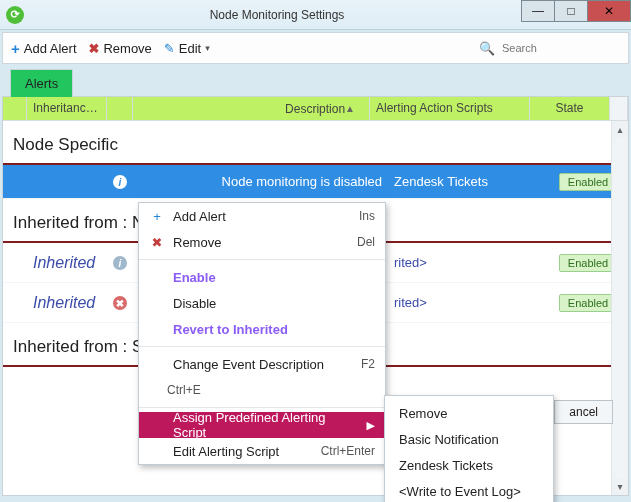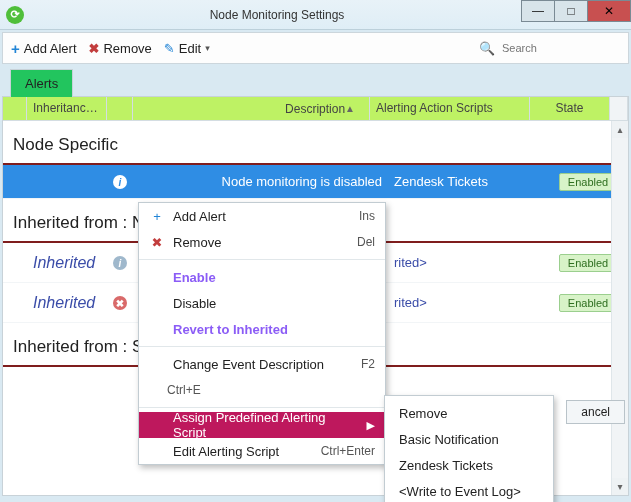--- a/index.html
+++ b/index.html
@@ -196,21 +196,21 @@
     font-size:13px;
     z-index:21;
     padding:4px 0;
   }
   .submenu .smi{
     height:26px; display:flex; align-items:center; padding:0 14px;
   }
   
   .cancel-peek{
     position:absolute;
-    right:6px; top:400px;
+    right:18px; top:400px;
     border:1px solid #b9c3c9;
     background:#f3f6f8;
     padding:4px 14px;
     font-size:12px;
     z-index:5;
   }
 </style>
 </head>
 <body>
 

